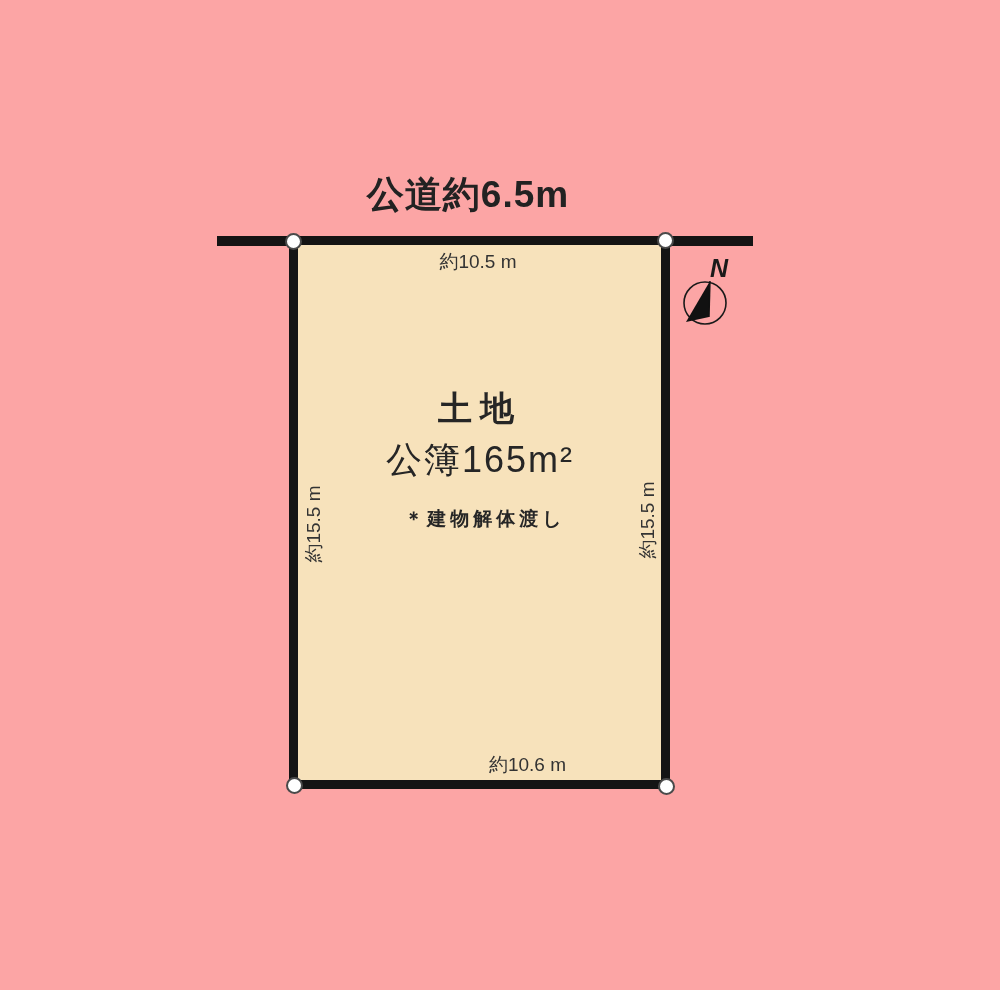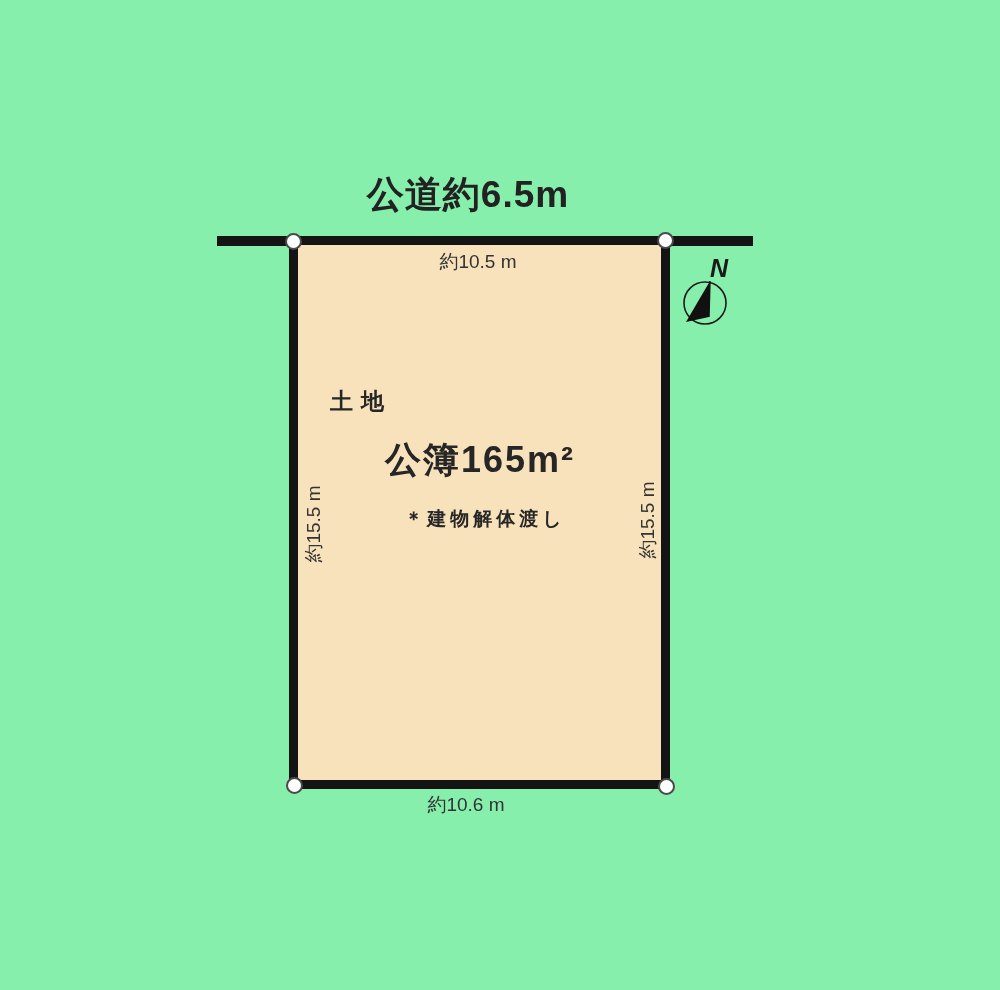--- a/index.html
+++ b/index.html
@@ -5,21 +5,21 @@
   html, body {
     margin: 0;
     padding: 0;
     background: #ffffff;
     font-family: "Liberation Sans", "DejaVu Sans", sans-serif;
   }
   #canvas {
     position: relative;
     width: 1000px;
     height: 990px;
-    background: #86efac;
+    background: #fca5a5;
     overflow: hidden;
   }
   .abs { position: absolute; }
 
   
   #road-label {
     left: 218px;
     top: 170px;
     width: 500px;
     text-align: center;
@@ -64,49 +64,49 @@
   #bp-br { left: 658px; top: 778px; }
 
   
   .dim-label {
     font-size: 19px;
     color: #333333;
     white-space: nowrap;
     text-align: center;
   }
   #dim-top    { left: 378px; top: 249px; width: 200px; }
-  #dim-bottom { left: 366px; top: 792px; width: 200px; }
+  #dim-bottom { left: 366px; top: 752px; width: 200px; text-align: right; }
   .dim-vertical {
     width: 140px;
     height: 22px;
     line-height: 22px;
     transform: rotate(-90deg);
   }
   #dim-left  { left: 244px; top: 513px; }
   #dim-right { left: 578px; top: 509px; }
 
   
   #plot-title {
     left: 330px;
     top: 386px;
     width: 300px;
-    text-align: left;
-    font-size: 23px;
+    text-align: center;
+    font-size: 34px;
     font-weight: bold;
     color: #262626;
     letter-spacing: 8px;
     white-space: nowrap;
   }
   #plot-area {
     left: 330px;
     top: 436px;
     width: 300px;
     text-align: center;
     font-size: 36px;
-    font-weight: bold;
+    font-weight: normal;
     color: #262626;
     letter-spacing: 2px;
     white-space: nowrap;
   }
   #plot-note {
     left: 310px;
     top: 506px;
     width: 350px;
     text-align: center;
     font-size: 19px;

